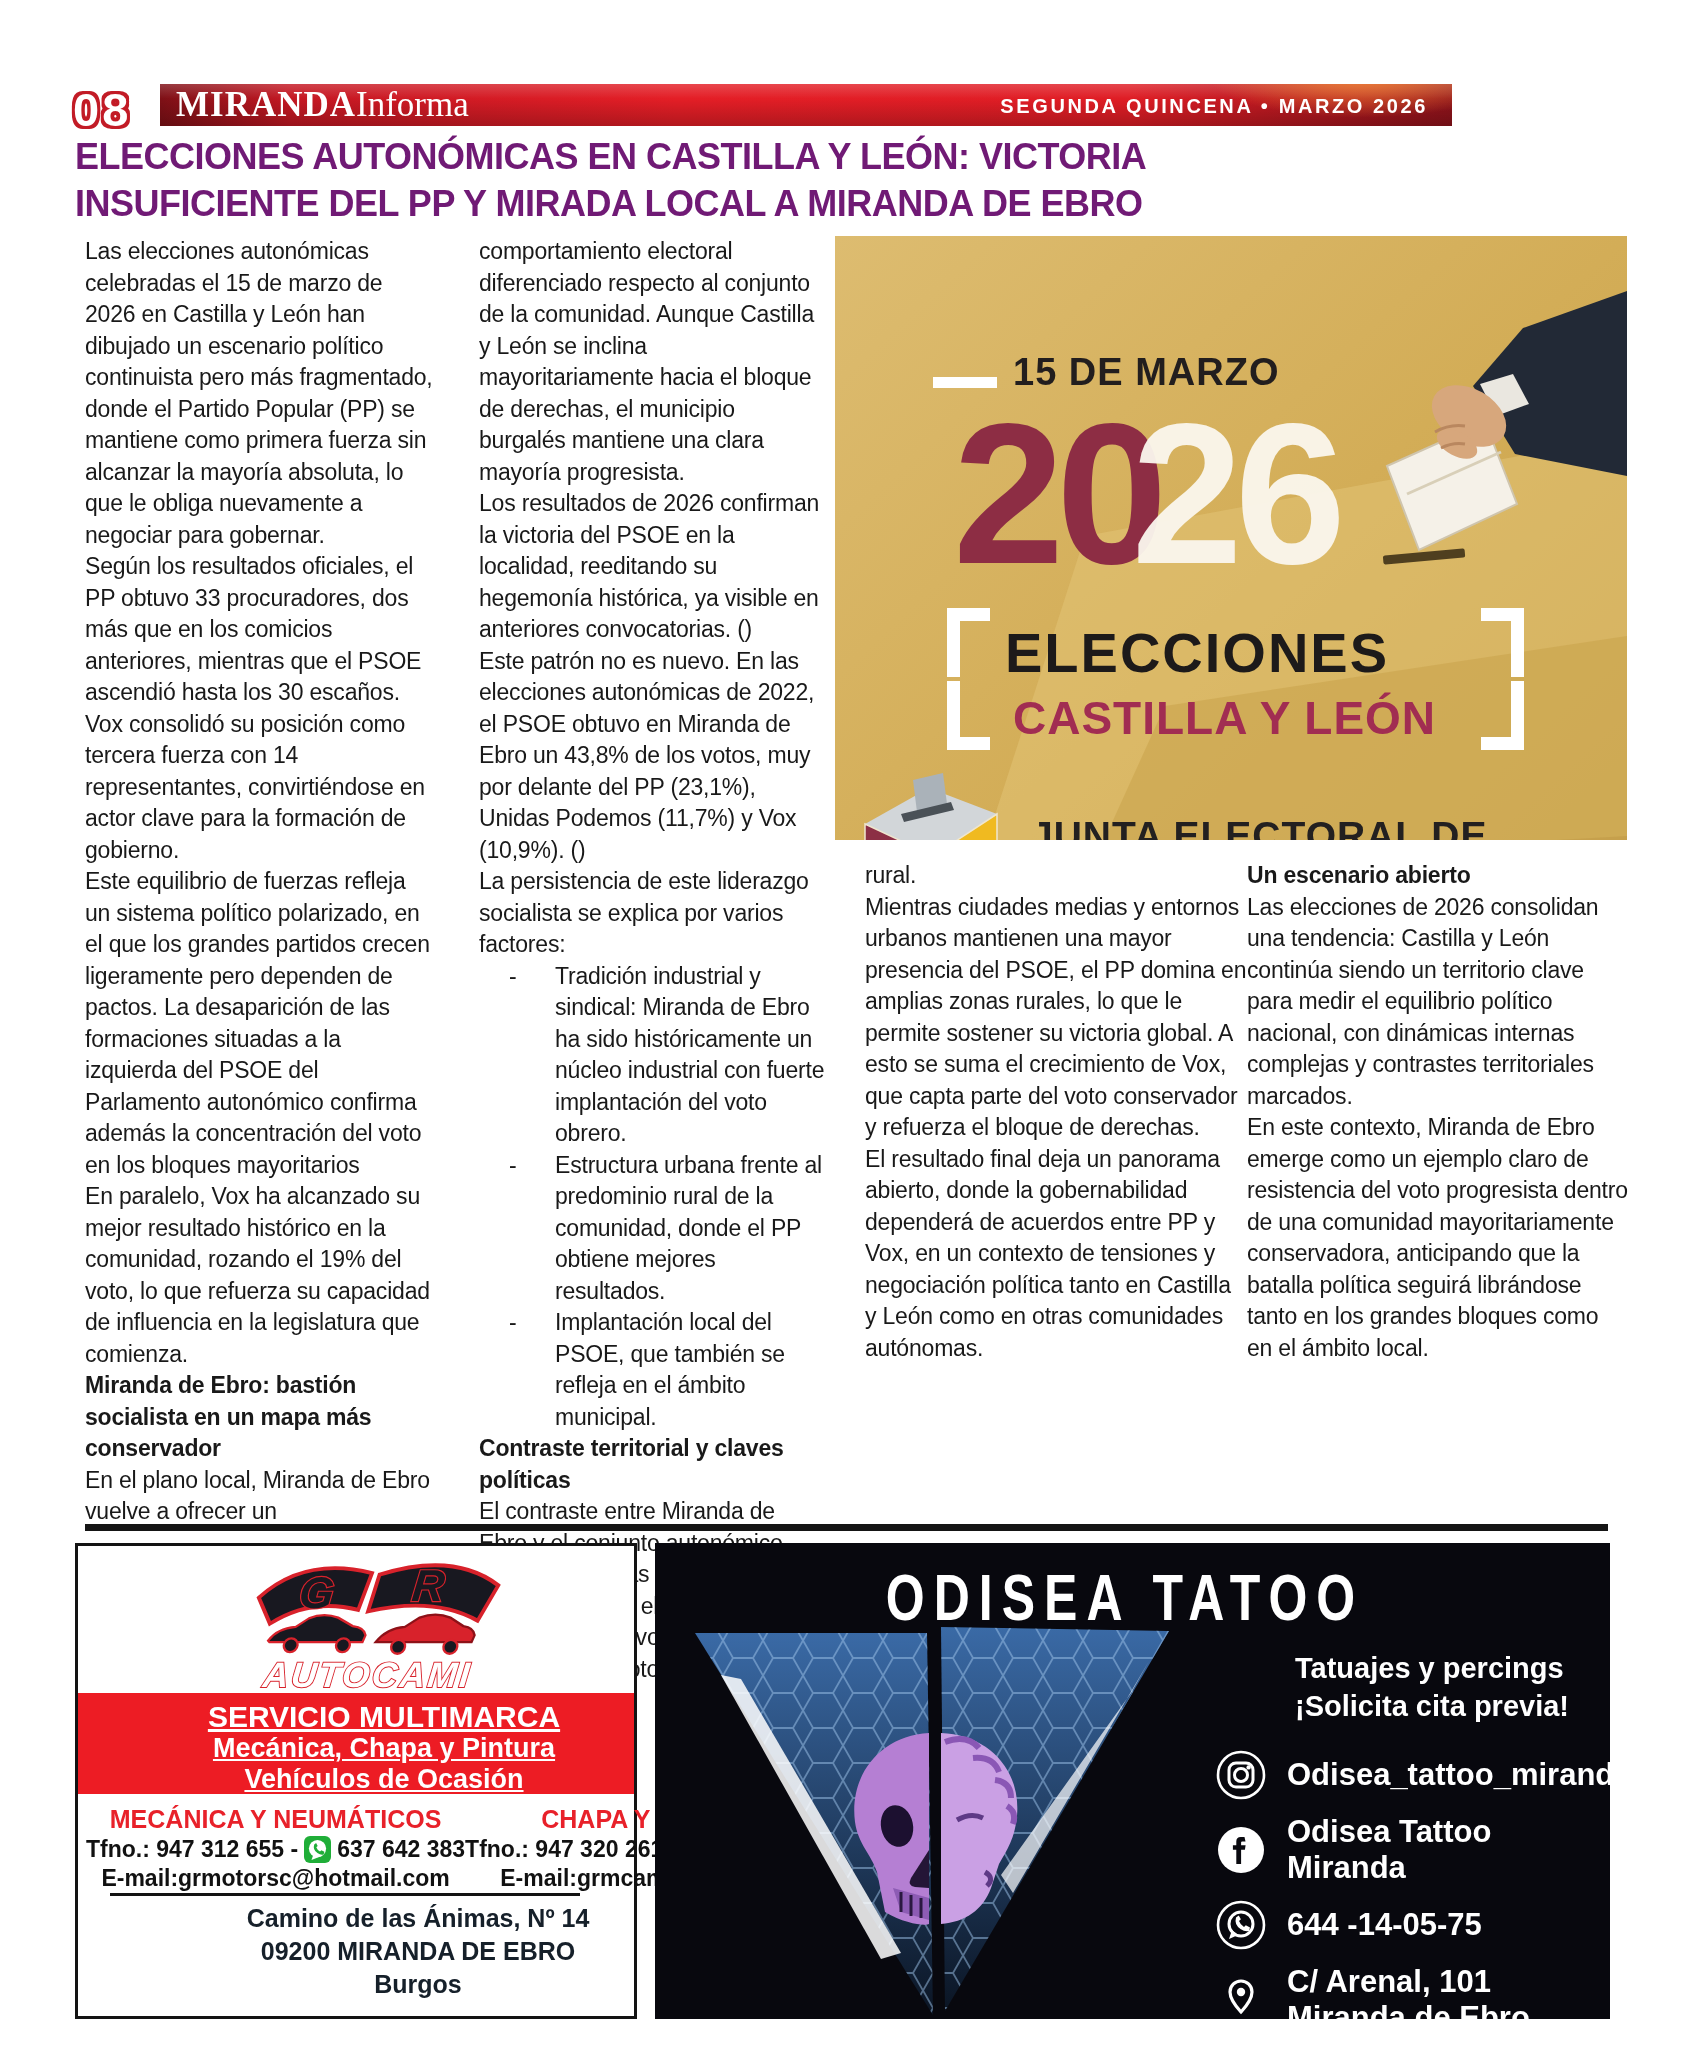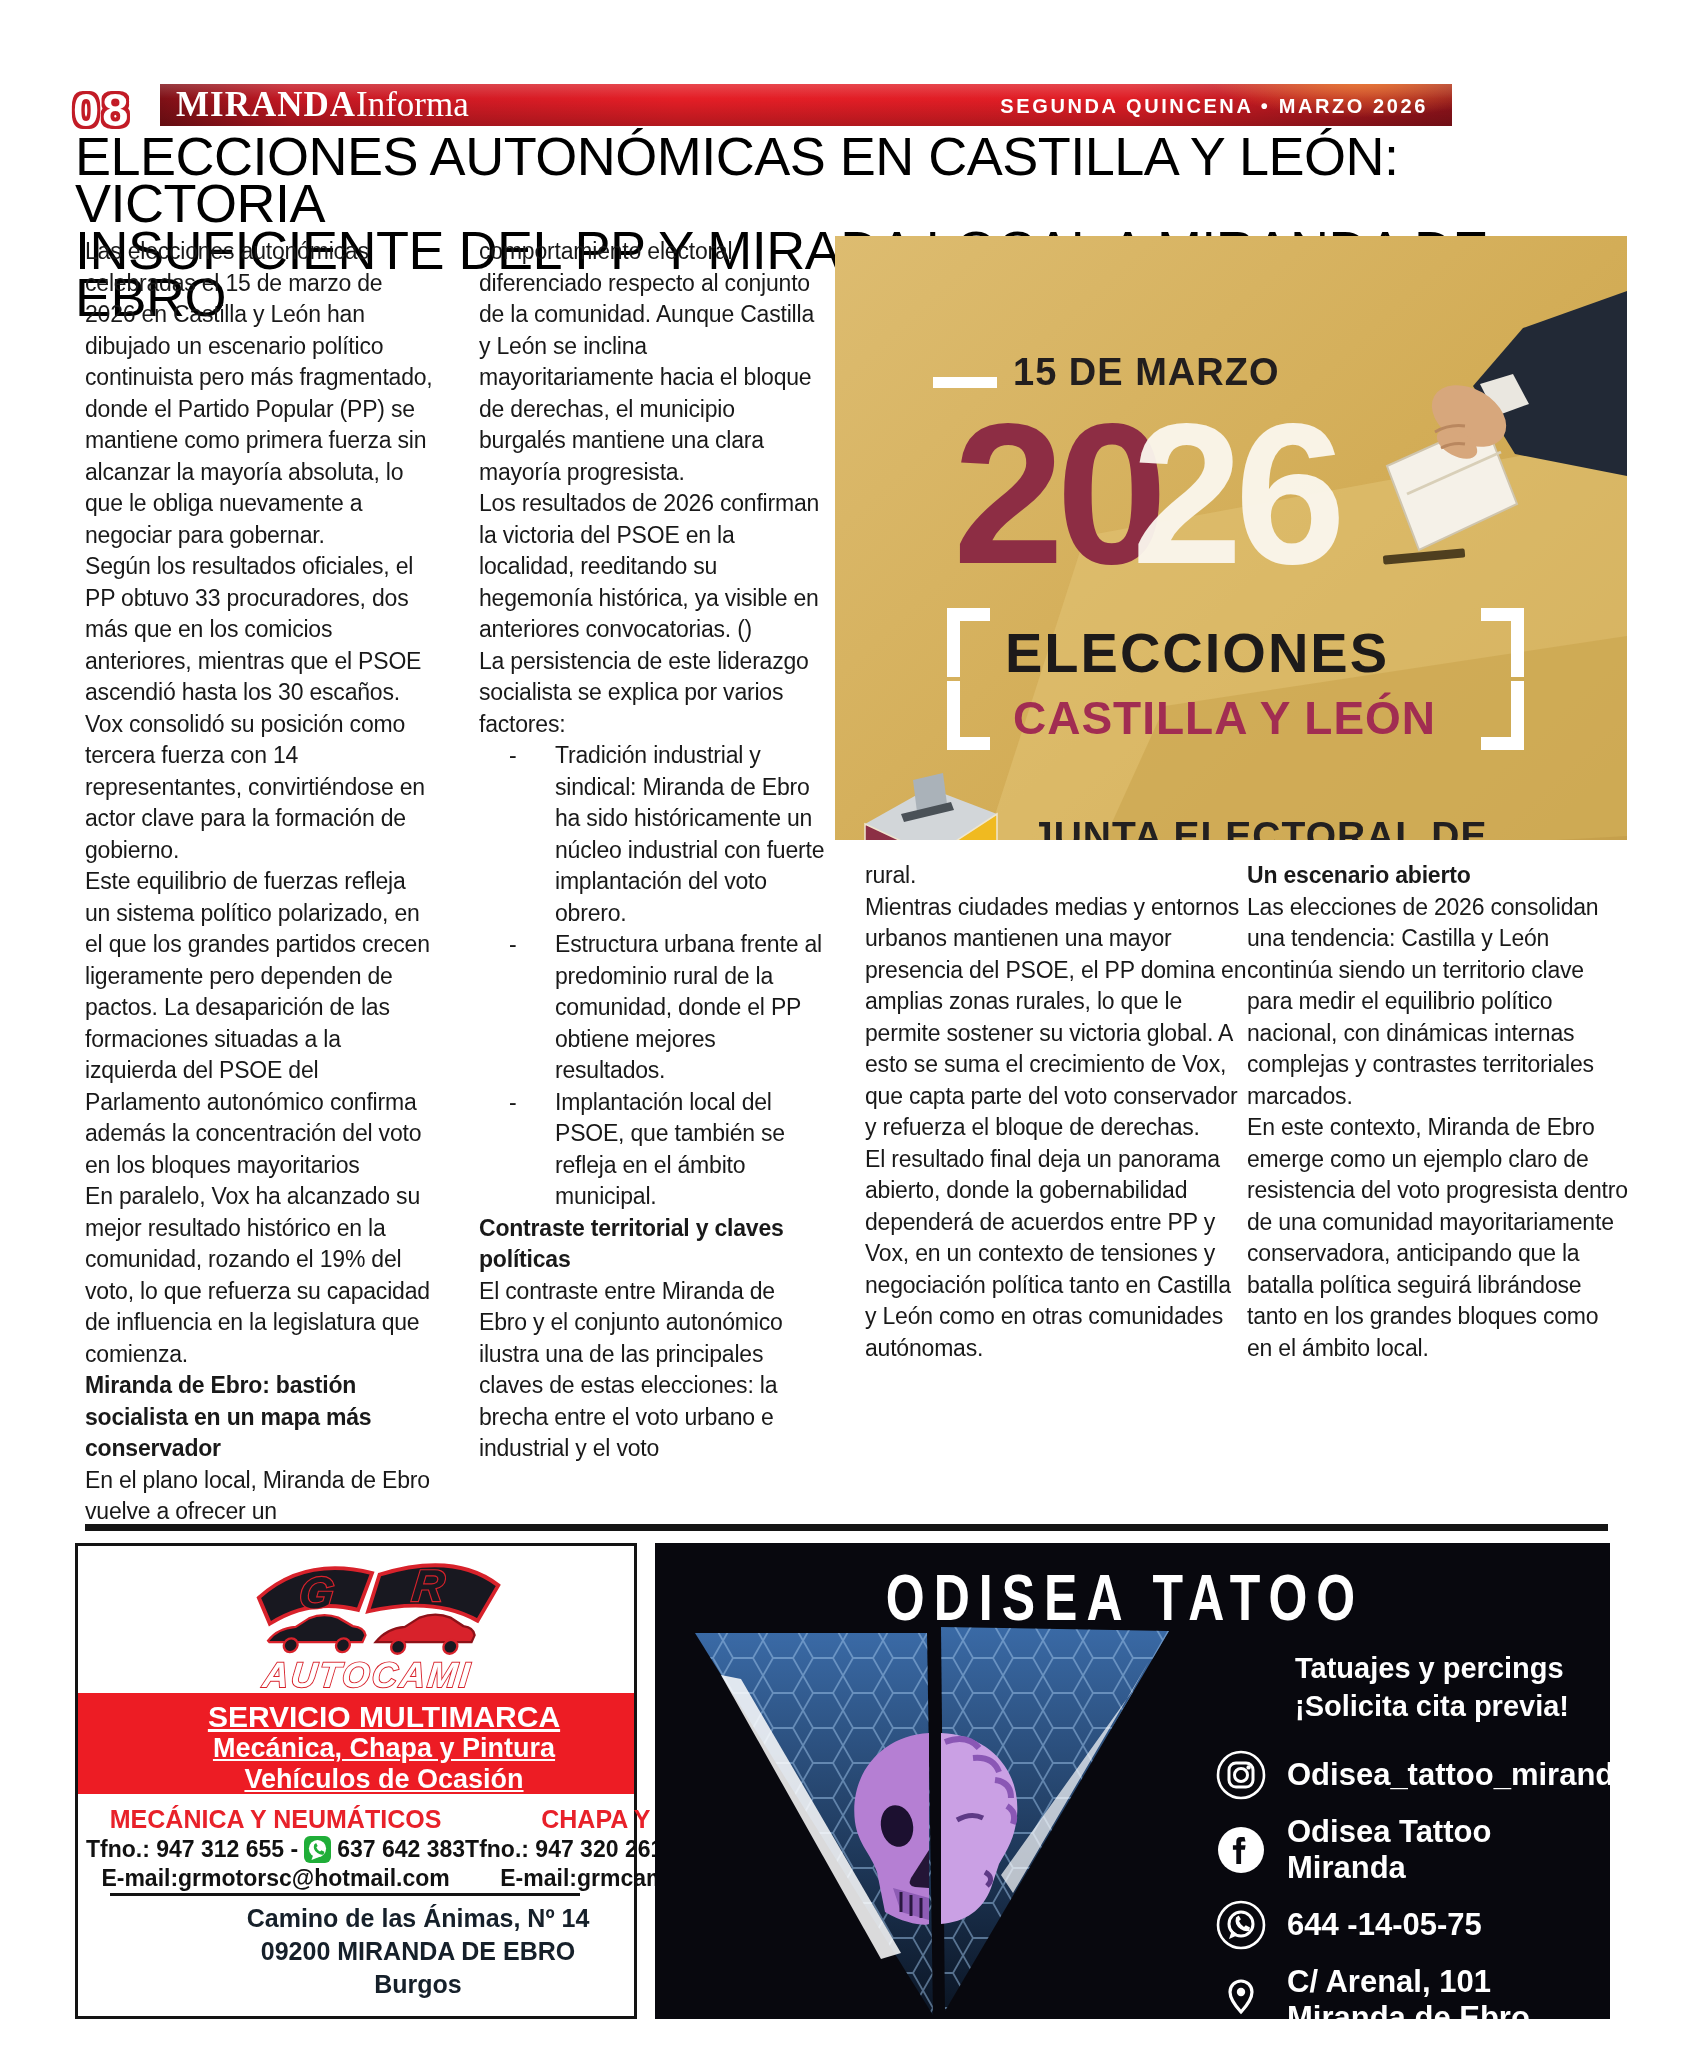--- a/index.html
+++ b/index.html
@@ -12,22 +12,22 @@
   .topbar{position:absolute;left:160px;top:84px;width:1292px;height:42px;
     background:
       radial-gradient(220px 60px at 93% -20%, #f08033 0%, rgba(240,128,51,0) 70%),
       linear-gradient(180deg, rgba(255,255,255,.18) 0%, rgba(255,255,255,0) 35%, rgba(0,0,0,.22) 100%),
       linear-gradient(90deg, #7e1016 0%, #c41823 10%, #e41e26 40%, #df1d25 75%, #8f131b 100%);}
   .brand{position:absolute;left:16px;top:1px;color:#fff;font-family:"Liberation Serif",serif;white-space:nowrap;}
   .brand .b1{font-size:35px;font-weight:700;letter-spacing:1px;}
   .brand .b2{font-size:35px;font-weight:400;}
   .issue{position:absolute;right:24px;top:11px;color:#fff;font-size:20px;font-weight:800;letter-spacing:2.6px;white-space:nowrap;margin-left:8px;}
   
-  .headline{position:absolute;left:75px;top:133px;width:1570px;font-size:54px;line-height:47px;
-    font-weight:400;color:#000000;letter-spacing:-0.5px;}
+  .headline{position:absolute;left:75px;top:133px;width:1570px;font-size:36px;line-height:47px;
+    font-weight:700;color:#701a75;letter-spacing:-0.5px;}
   
   .article{position:absolute;left:85px;top:236px;width:1552px;display:flex;}
   .half-left{width:742px;display:flex;gap:46px;flex:none;}
   .half-right{width:800px;margin-left:8px;flex:none;}
   .col{flex:1;min-width:0;}
   .blk{font-size:23px;line-height:31.5px;letter-spacing:-0.2px;}
   .blk.h{font-weight:800;}
   .blk.li{display:flex;padding-left:30px;}
   .blk.li .mark{width:46px;flex:none;}
   .blk.li .litx{flex:1;}
@@ -104,20 +104,21 @@
           <div class="blk p">Las elecciones autonómicas celebradas el 15 de marzo de 2026 en Castilla y León han dibujado un escenario político continuista pero más fragmentado, donde el Partido Popular (PP) se mantiene como primera fuerza sin alcanzar la mayoría absoluta, lo que le obliga nuevamente a negociar para gobernar.</div>
           <div class="blk p">Según los resultados oficiales, el PP obtuvo 33 procuradores, dos más que en los comicios anteriores, mientras que el PSOE ascendió hasta los 30 escaños. Vox consolidó su posición como tercera fuerza con 14 representantes, convirtiéndose en actor clave para la formación de gobierno.</div>
           <div class="blk p">Este equilibrio de fuerzas refleja un sistema político polarizado, en el que los grandes partidos crecen ligeramente pero dependen de pactos. La desaparición de las formaciones situadas a la izquierda del PSOE del Parlamento autonómico confirma además la concentración del voto en los bloques mayoritarios</div>
           <div class="blk p">En paralelo, Vox ha alcanzado su mejor resultado histórico en la comunidad, rozando el 19% del voto, lo que refuerza su capacidad de influencia en la legislatura que comienza.</div>
           <div class="blk h">Miranda de Ebro: bastión socialista en un mapa más conservador</div>
           <div class="blk p">En el plano local, Miranda de Ebro vuelve a ofrecer un</div>
         </div>
       <div class="col">
           <div class="blk p">comportamiento electoral diferenciado respecto al conjunto de la comunidad. Aunque Castilla y León se inclina mayoritariamente hacia el bloque de derechas, el municipio burgalés mantiene una clara mayoría progresista.</div>
           <div class="blk p">Los resultados de 2026 confirman la victoria del PSOE en la localidad, reeditando su hegemonía histórica, ya visible en anteriores convocatorias. ()</div>
+          <div class="blk p">Este patrón no es nuevo. En las elecciones autonómicas de 2022, el PSOE obtuvo en Miranda de Ebro un 43,8% de los votos, muy por delante del PP (23,1%), Unidas Podemos (11,7%) y Vox (10,9%). ()</div>
           <div class="blk p">La persistencia de este liderazgo socialista se explica por varios factores:</div>
           <div class="blk li">
             <span class="mark">-</span>
             <span class="litx">Tradición industrial y sindical: Miranda de Ebro ha sido históricamente un núcleo industrial con fuerte implantación del voto obrero.</span>
           </div>
           <div class="blk li">
             <span class="mark">-</span>
             <span class="litx">Estructura urbana frente al predominio rural de la comunidad, donde el PP obtiene mejores resultados.</span>
           </div>
           <div class="blk li">

